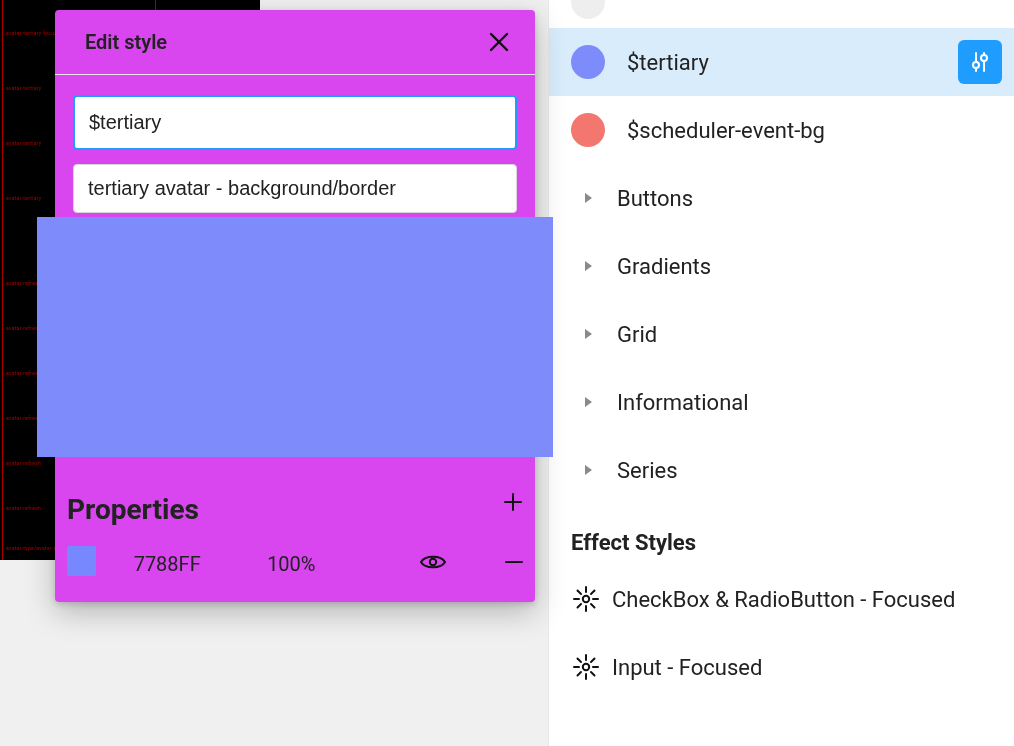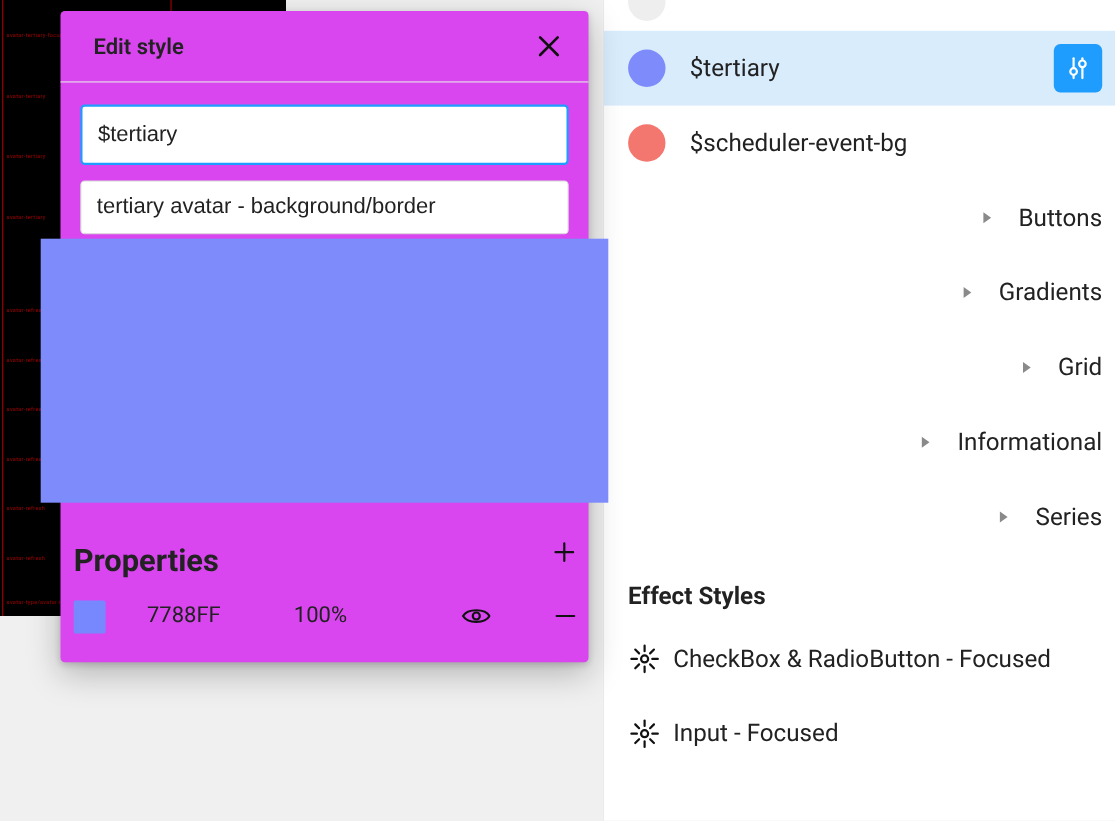--- a/index.html
+++ b/index.html
@@ -68,21 +68,21 @@
     display:flex;
     align-items:center;
     justify-content:space-between;
     padding: 20px 8px 12px 12px;
   }
   .properties-title { font-size: 28px; font-weight:700; color:#222;margin-top:16px; }
   .plus-btn { width:28px; height:28px; display:flex; align-items:center; justify-content:center; cursor:pointer; }
 
   .prop-item {
     display:flex;
-    align-items:flex-start;
+    align-items:flex-end;
     padding: 8px 8px 26px 12px;
     gap: 38px;
   }
   .prop-swatch { width:30px; height:30px; border-radius:2px; }
   .prop-hex { font-size:20px; color:#222; width:100px; }
   .prop-opacity { font-size:20px; color:#222; width:80px; }
   .prop-spacer { flex:1; }
   .eye-btn, .minus-btn { width:28px; height:28px; display:flex; align-items:center; justify-content:center; cursor:pointer; }
   .minus-btn { margin-left:16px; }
 
@@ -117,21 +117,20 @@
     display:flex; align-items:center; justify-content:center;
   }
 
   .group-row {
     display:flex;
     align-items:center;
     height:68px;
     padding: 0 12px 0 32px;
     gap:22px;
     cursor:pointer;
-    justify-content:flex-end;
   }
   .chevron { width:14px; display:flex; align-items:center; justify-content:center; color:#777; }
   .group-label { font-size:22px; color:#222; }
 
   .section-header {
     font-size:22px; font-weight:700; color:#222;
     padding: 26px 22px 10px 22px;
   }
 
   .effect-row {

